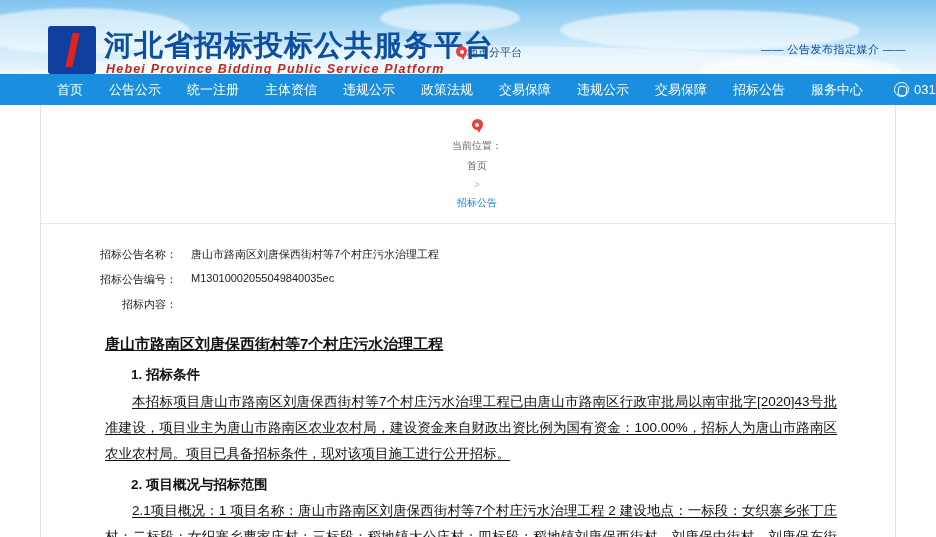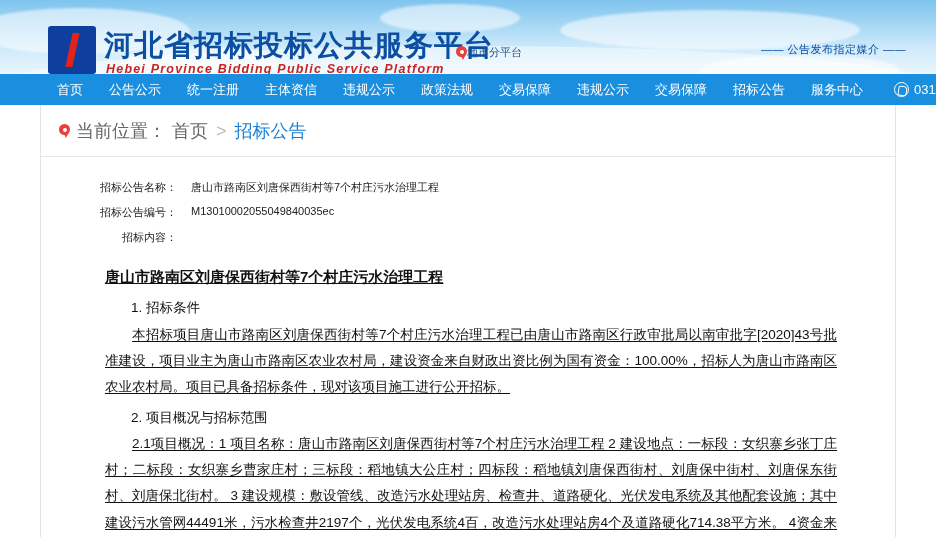--- a/index.html
+++ b/index.html
@@ -179,24 +179,25 @@
     border-left: 1px solid #e3e3e3;
     border-right: 1px solid #e3e3e3;
     min-height: 400px;
     padding: 0 0 10px 0;
   }
 
   .breadcrumb {
     display: flex;
     align-items: center;
     gap: 6px;
-    font-size: 18px;
+    font-size: 10px;
     color: #666;
     padding: 14px 0 13px 18px;
     border-bottom: 1px solid #e8e8e8;
+    flex-direction: column;
   }
   .breadcrumb .sep { color: #bbb; margin: 0 2px; }
   .breadcrumb a { color: #666; text-decoration: none; }
   .breadcrumb .cur { color: #1a7fd4; text-align: center; }
 
   .info-table {
     padding: 18px 0 0 0;
   }
   .info-row {
     display: flex;
@@ -222,21 +223,21 @@
     color: #111;
     line-height: 1.95;
   }
   .doc-title {
     font-weight: bold;
     font-size: 15px;
     text-decoration: underline;
     margin-bottom: 4px;
   }
   .sec-head {
-    font-weight: normal;
+    font-weight: bold;
     margin: 4px 0 0 26px;
   }
   .para {
     text-align: justify;
     text-decoration: underline;
     text-underline-offset: 2px;
     margin: 0;
   }
   .para-indent { text-indent: 2em; }
 </style>

